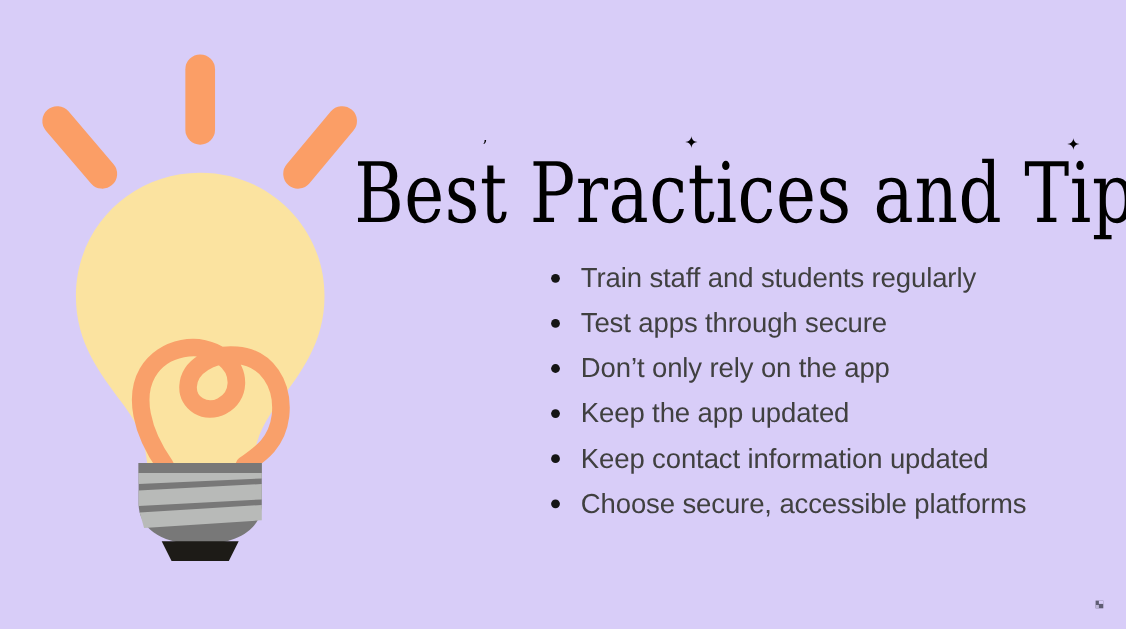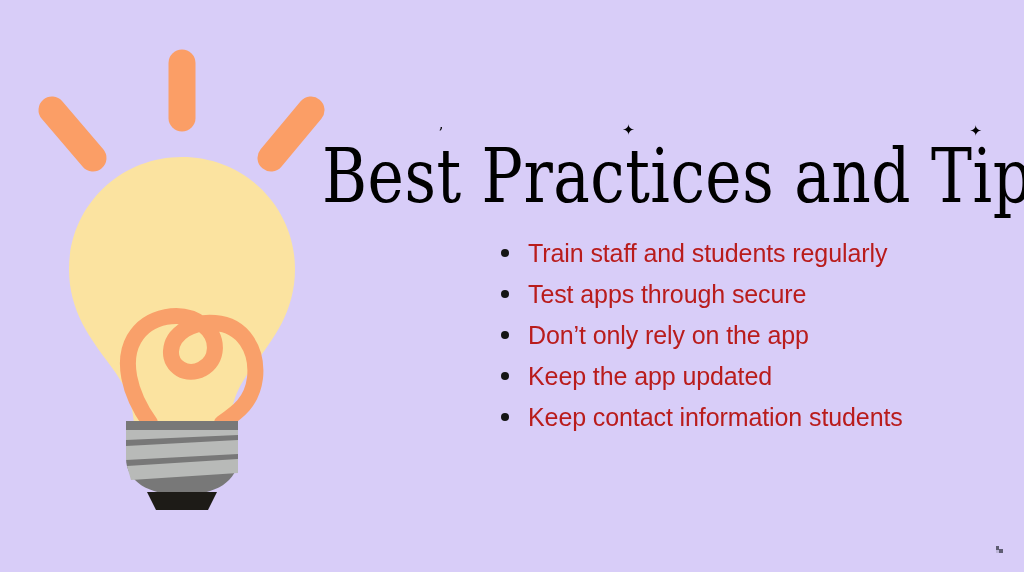--- a/index.html
+++ b/index.html
@@ -70,21 +70,21 @@
     top: 236px;
     width: 500px;
     margin: 0;
     padding: 0;
     list-style: none;
   }
   #tips-list li {
     position: relative;
     padding-left: 30px;
     margin: 0 0 7px 0;
-    color: #b91c1c;
+    color: #404040;
     font-family: "Liberation Sans", sans-serif;
     font-size: 25px;
     line-height: 34px;
     font-weight: 400;
     letter-spacing: -0.1px;
   }
   #tips-list li .bullet-dot {
     position: absolute;
     left: 3px;
     top: 13px;
@@ -182,21 +182,25 @@
     <li>
       <span class="bullet-dot"></span>
       <span>Don’t only rely on the app</span>
     </li>
     <li>
       <span class="bullet-dot"></span>
       <span>Keep the app updated</span>
     </li>
     <li>
       <span class="bullet-dot"></span>
-      <span>Keep contact information students</span>
+      <span>Keep contact information updated</span>
+    </li>
+    <li>
+      <span class="bullet-dot"></span>
+      <span>Choose secure, accessible platforms</span>
     </li>
   </ul>
 
   <div id="corner-mark">
     <span class="mk-a"></span>
     <span class="mk-b"></span>
   </div>
 
 </div>
 

